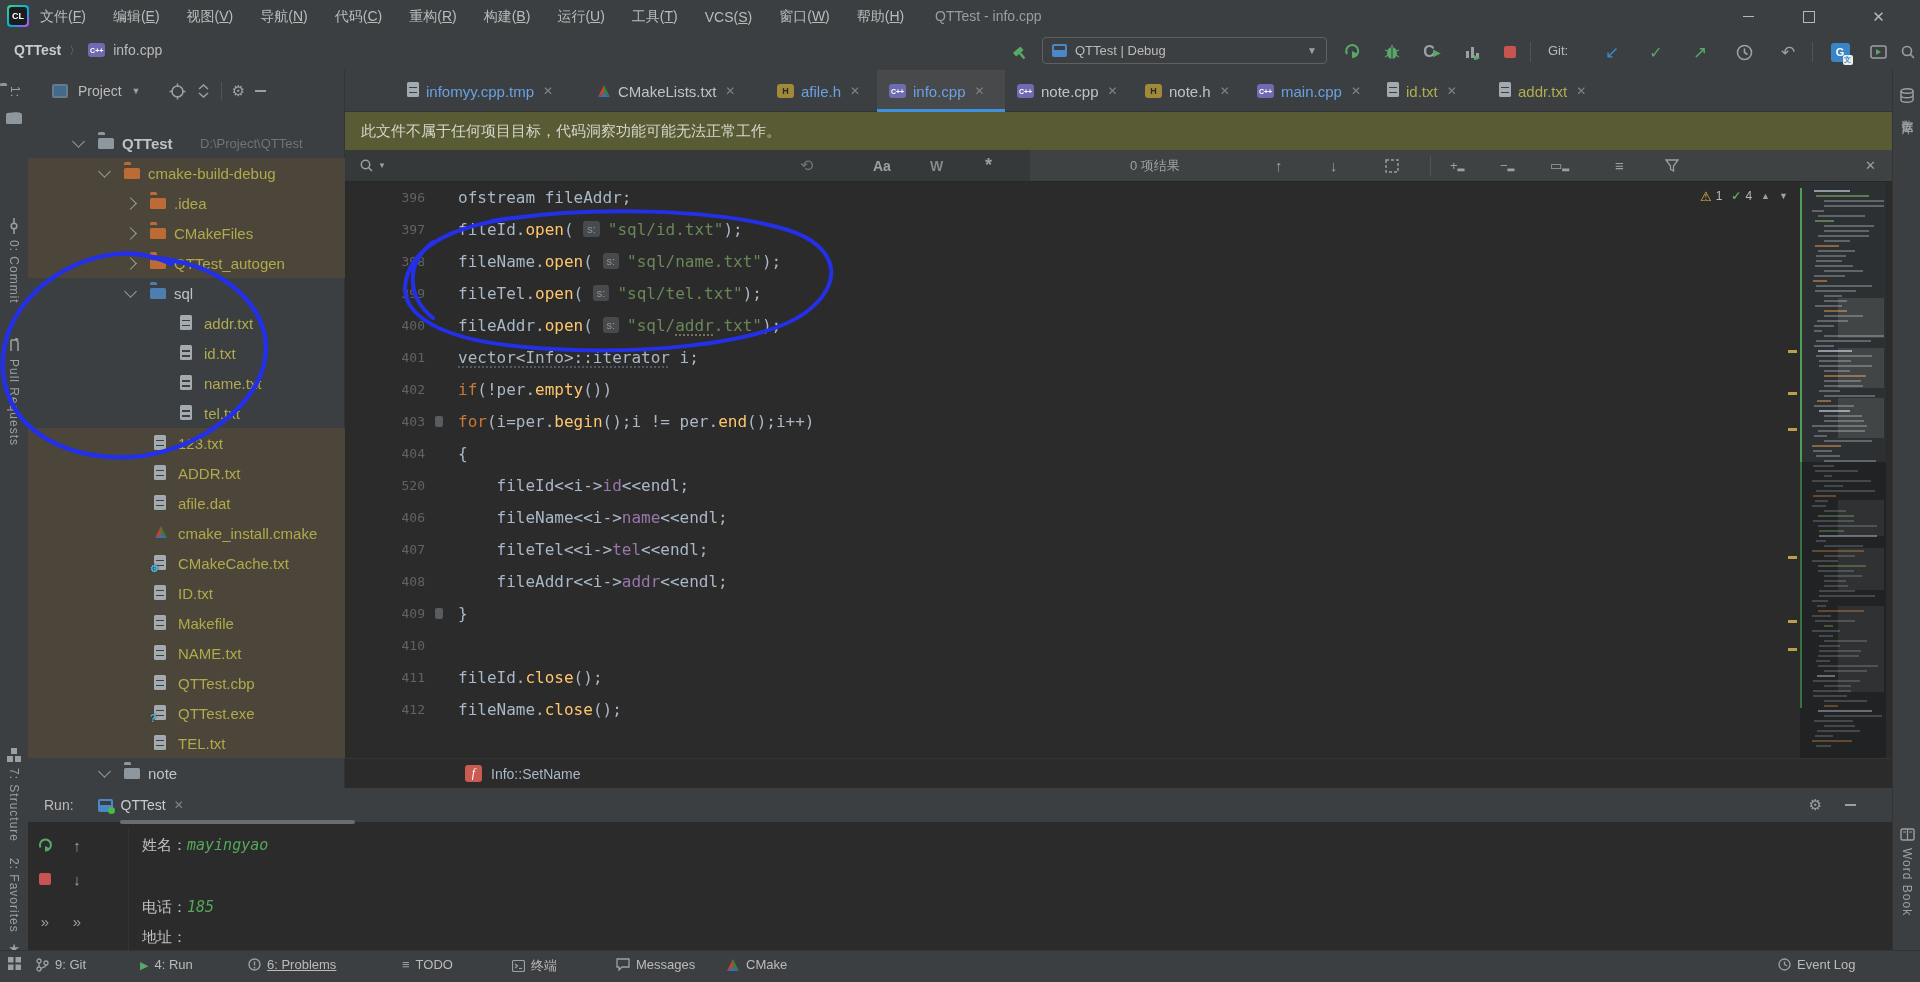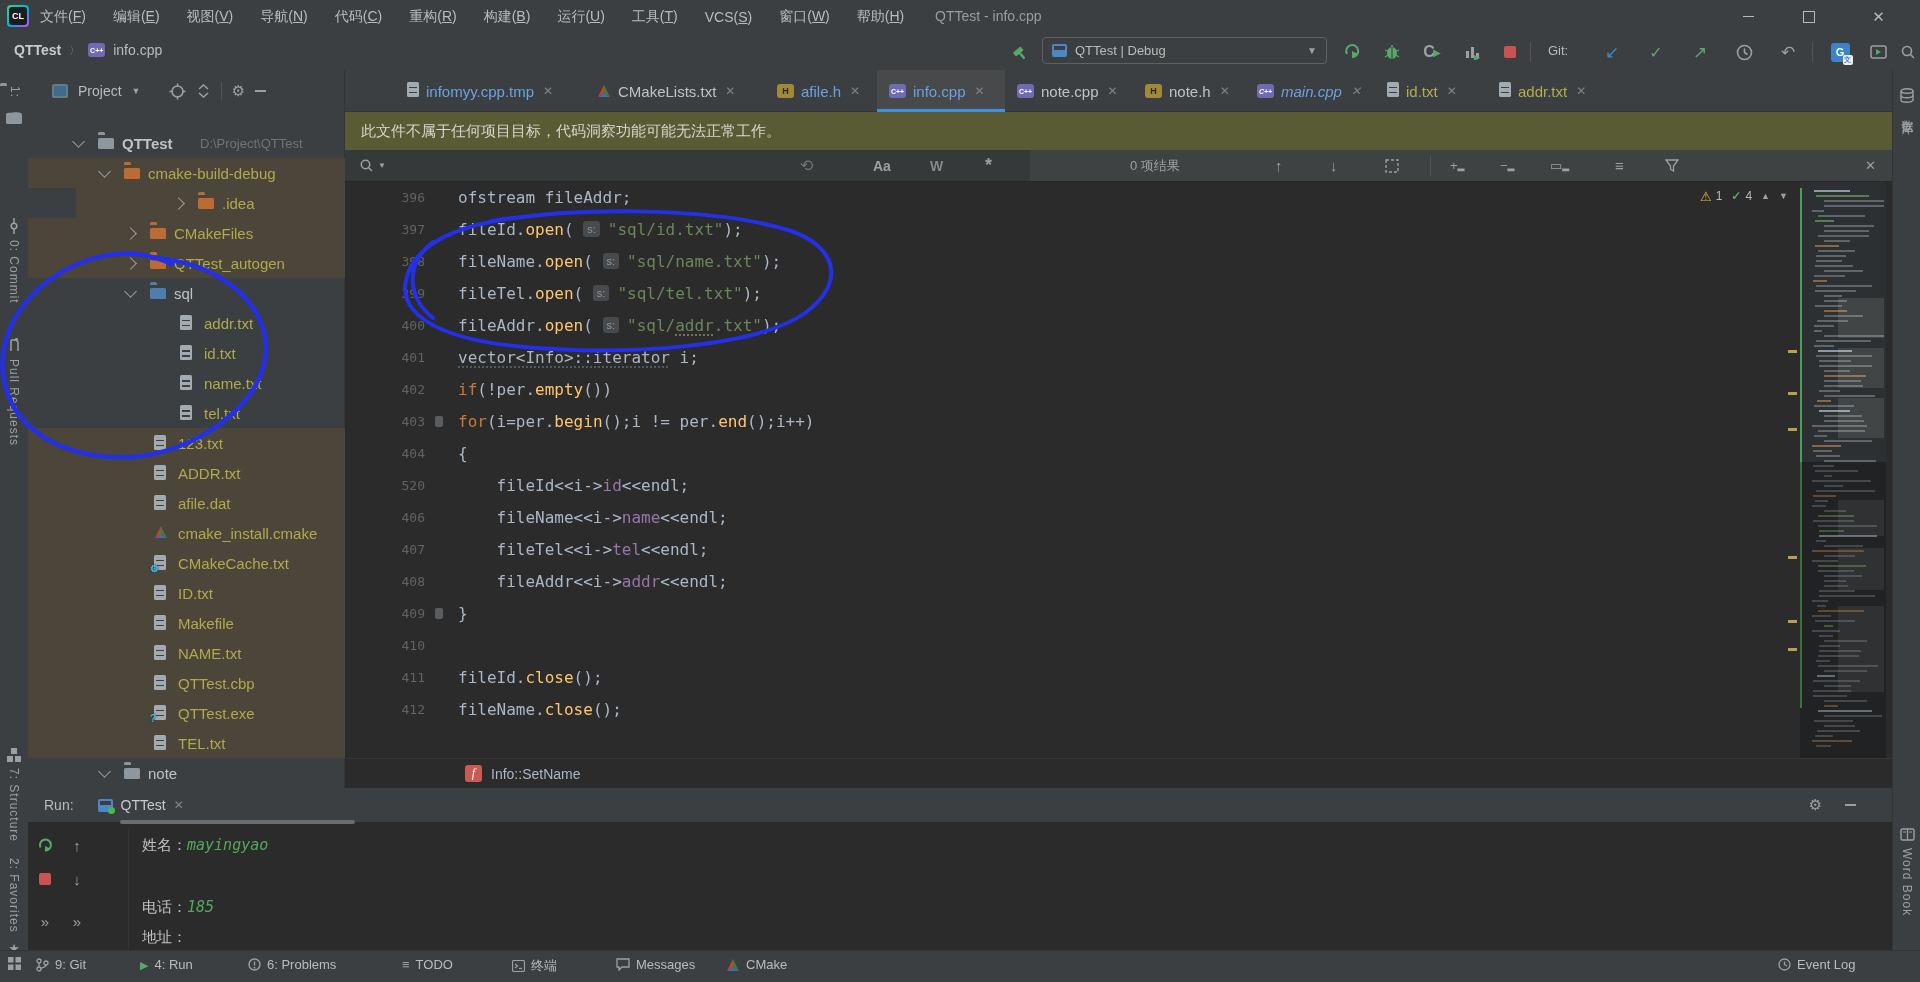--- a/index.html
+++ b/index.html
@@ -333,21 +333,21 @@
         <span class="chev v" style="left: 46px;"></span>
         <span style="position: absolute; left: 70px; top: 7px;"><span class="folder fGrey" style="position:static;display:inline-block;"></span></span>
         <span class="tw" style="position: absolute; left: 94px; font-weight: 600;">QTTest</span>
         <span class="suffix" style="position: absolute; left: 162px;">D:\Project\QTTest</span>
       </div>
       <div class="trow brown" style="top: 30px;">
         <span class="chev v" style="left: 72px;"></span>
         <span style="position: absolute; left: 96px; top: 7px;"><span class="folder fOrange" style="position:static;display:inline-block;"></span></span>
         <span class="tol" style="position: absolute; left: 120px;">cmake-build-debug</span>
       </div>
-      <div class="trow brown" style="top: 60px; margin-left: 48px;">
+      <div class="trow brown" style="top: 60px;">
         <span class="chev r" style="left: 98px;"></span>
         <span style="position: absolute; left: 122px; top: 7px;"><span class="folder fOrange" style="position:static;display:inline-block;"></span></span>
         <span class="tol" style="position: absolute; left: 146px;">.idea</span>
       </div>
       <div class="trow brown" style="top: 90px;">
         <span class="chev r" style="left: 98px;"></span>
         <span style="position: absolute; left: 122px; top: 7px;"><span class="folder fOrange" style="position:static;display:inline-block;"></span></span>
         <span class="tol" style="position: absolute; left: 146px;">CMakeFiles</span>
       </div>
       <div class="trow brown" style="top: 120px;">
@@ -472,21 +472,21 @@
         <span class="tWhite">note.cpp</span>
         <span class="x">✕</span>
       </div>
       <div class="etab" style="left: 788px; width: 112px;">
         <span>
           <span class="badge hdr">H</span>
         </span>
         <span class="tWhite">note.h</span>
         <span class="x">✕</span>
       </div>
-      <div class="etab" style="left: 900px; width: 130px; font-style: italic;">
+      <div class="etab" style="left: 900px; width: 130px;">
         <span>
           <span class="badge cpp">C++</span>
         </span>
         <span class="tBlue">main.cpp</span>
         <span class="x">✕</span>
       </div>
       <div class="etab" style="left: 1030px; width: 112px;">
         <span><span class="ficon" style="position:relative;display:inline-block;"></span></span>
         <span class="tOlive">id.txt</span>
         <span class="x">✕</span>
@@ -748,21 +748,21 @@
             <circle cx="10" cy="5" r="2" fill="none" stroke="#9da0a3" stroke-width="1.3"></circle>
             <path d="M3 5 v4 M10 7 c0 3 -5 2 -5 4" fill="none" stroke="#9da0a3" stroke-width="1.3"></path>
           </svg>
         </span>
         <span>9: Git</span>
       </div>
       <div class="bbitem" style="left: 140px;">
         <span><span style="color:#59a869;font-size:11px;">▶</span></span>
         <span>4: Run</span>
       </div>
-      <div class="bbitem" style="left: 248px;">
+      <div class="bbitem" style="left: 248px; text-decoration: underline;">
         <span>
           <svg width="13" height="13">
             <circle cx="6.5" cy="6.5" r="5.5" fill="none" stroke="#9da0a3" stroke-width="1.4"></circle>
             <line x1="6.5" y1="3.5" x2="6.5" y2="7.5" stroke="#9da0a3" stroke-width="1.4"></line>
             <circle cx="6.5" cy="9.7" r=".9" fill="#9da0a3"></circle>
           </svg>
         </span>
         <span>6: Problems</span>
       </div>
       <div class="bbitem" style="left: 402px;">

